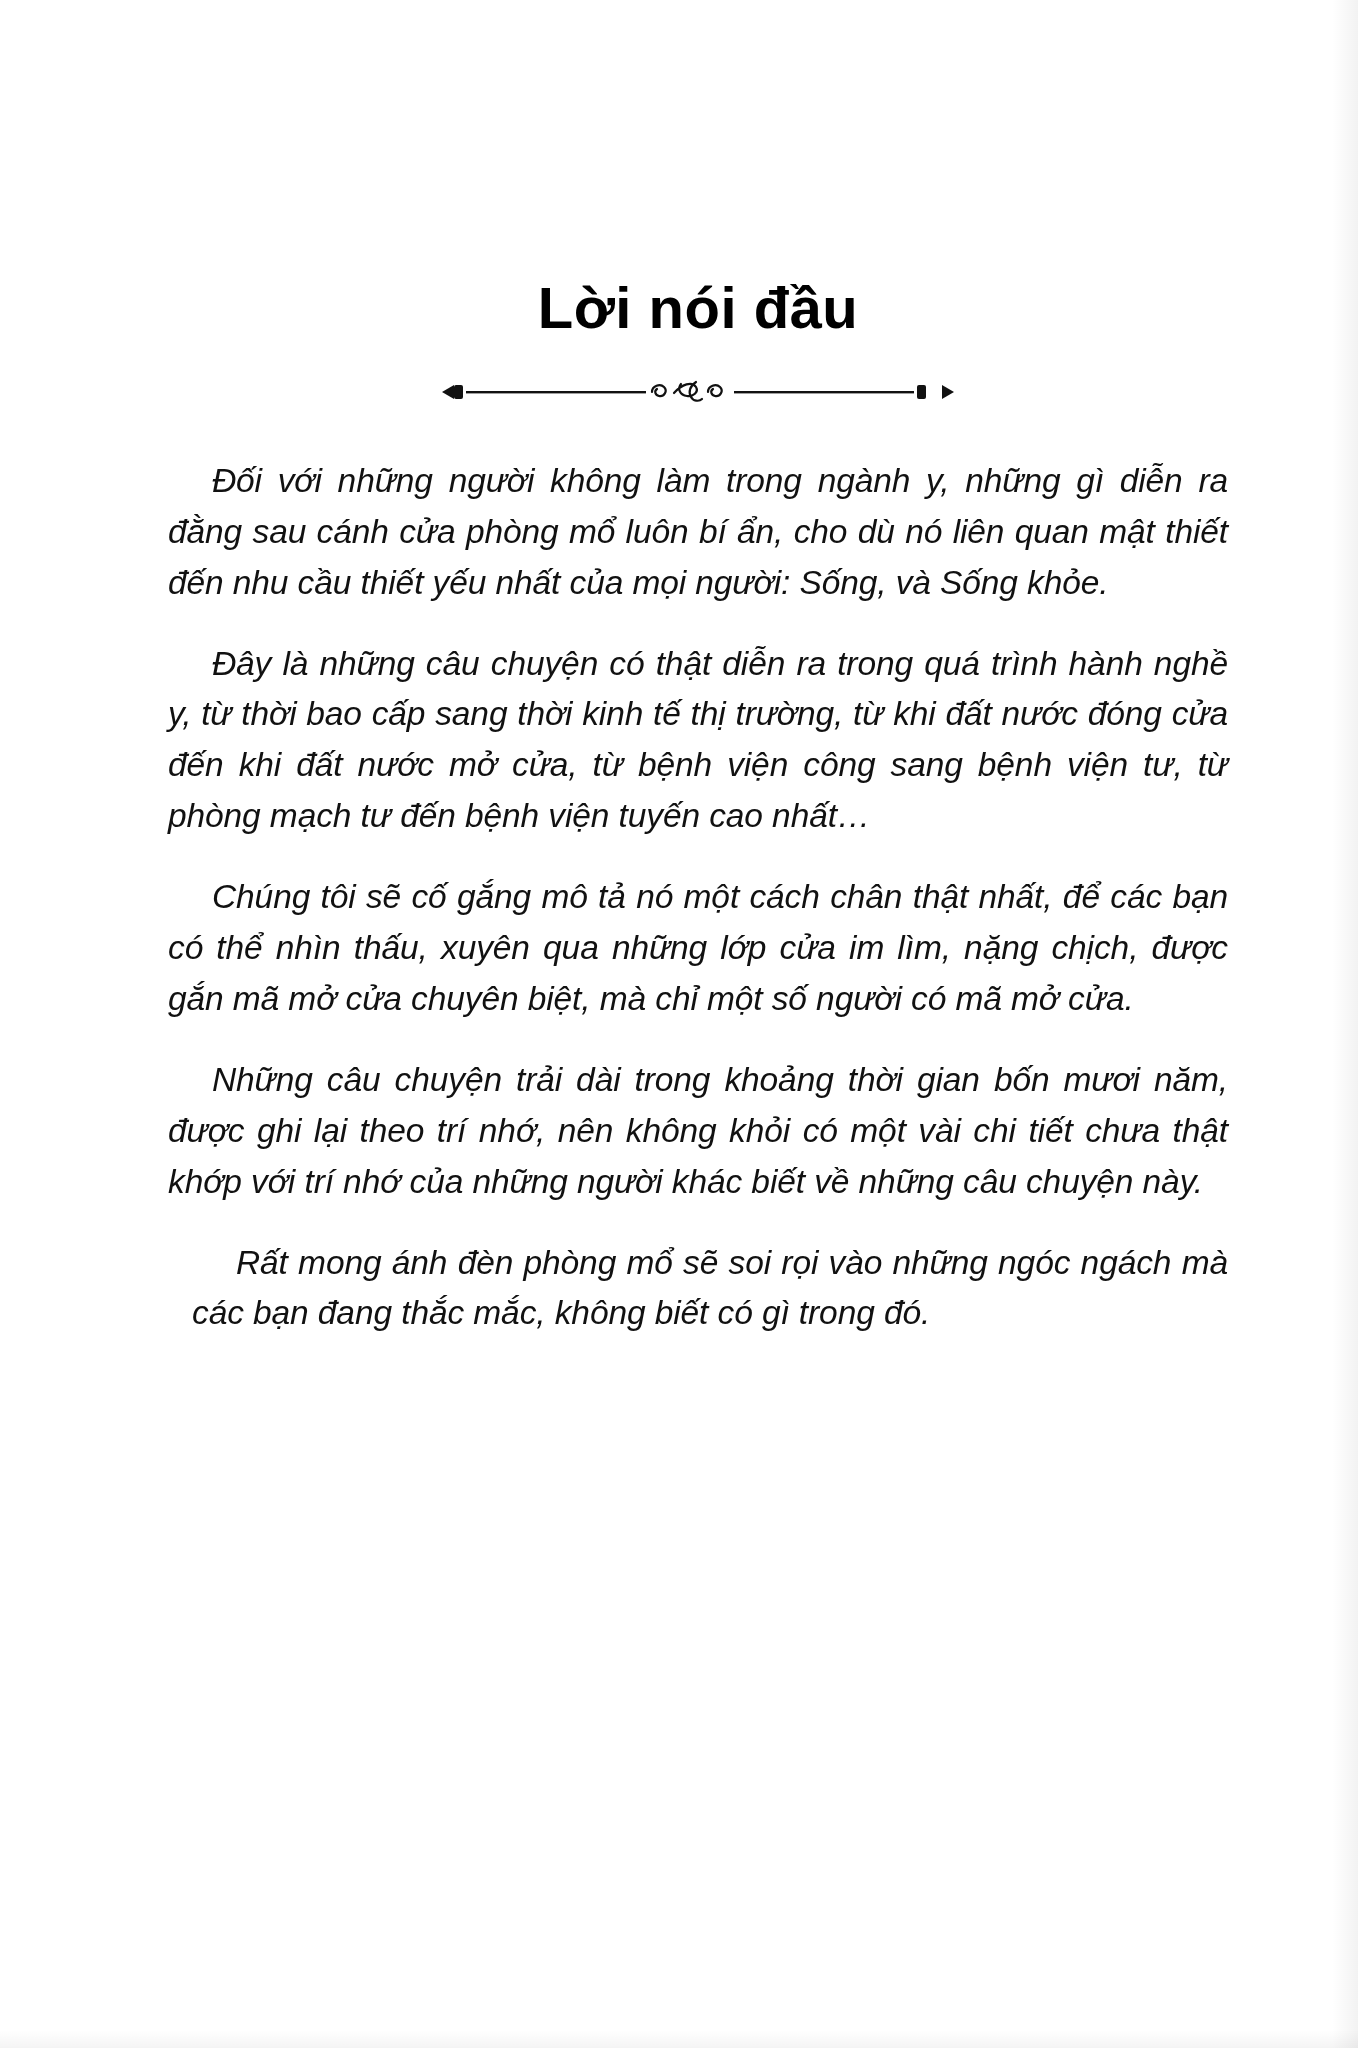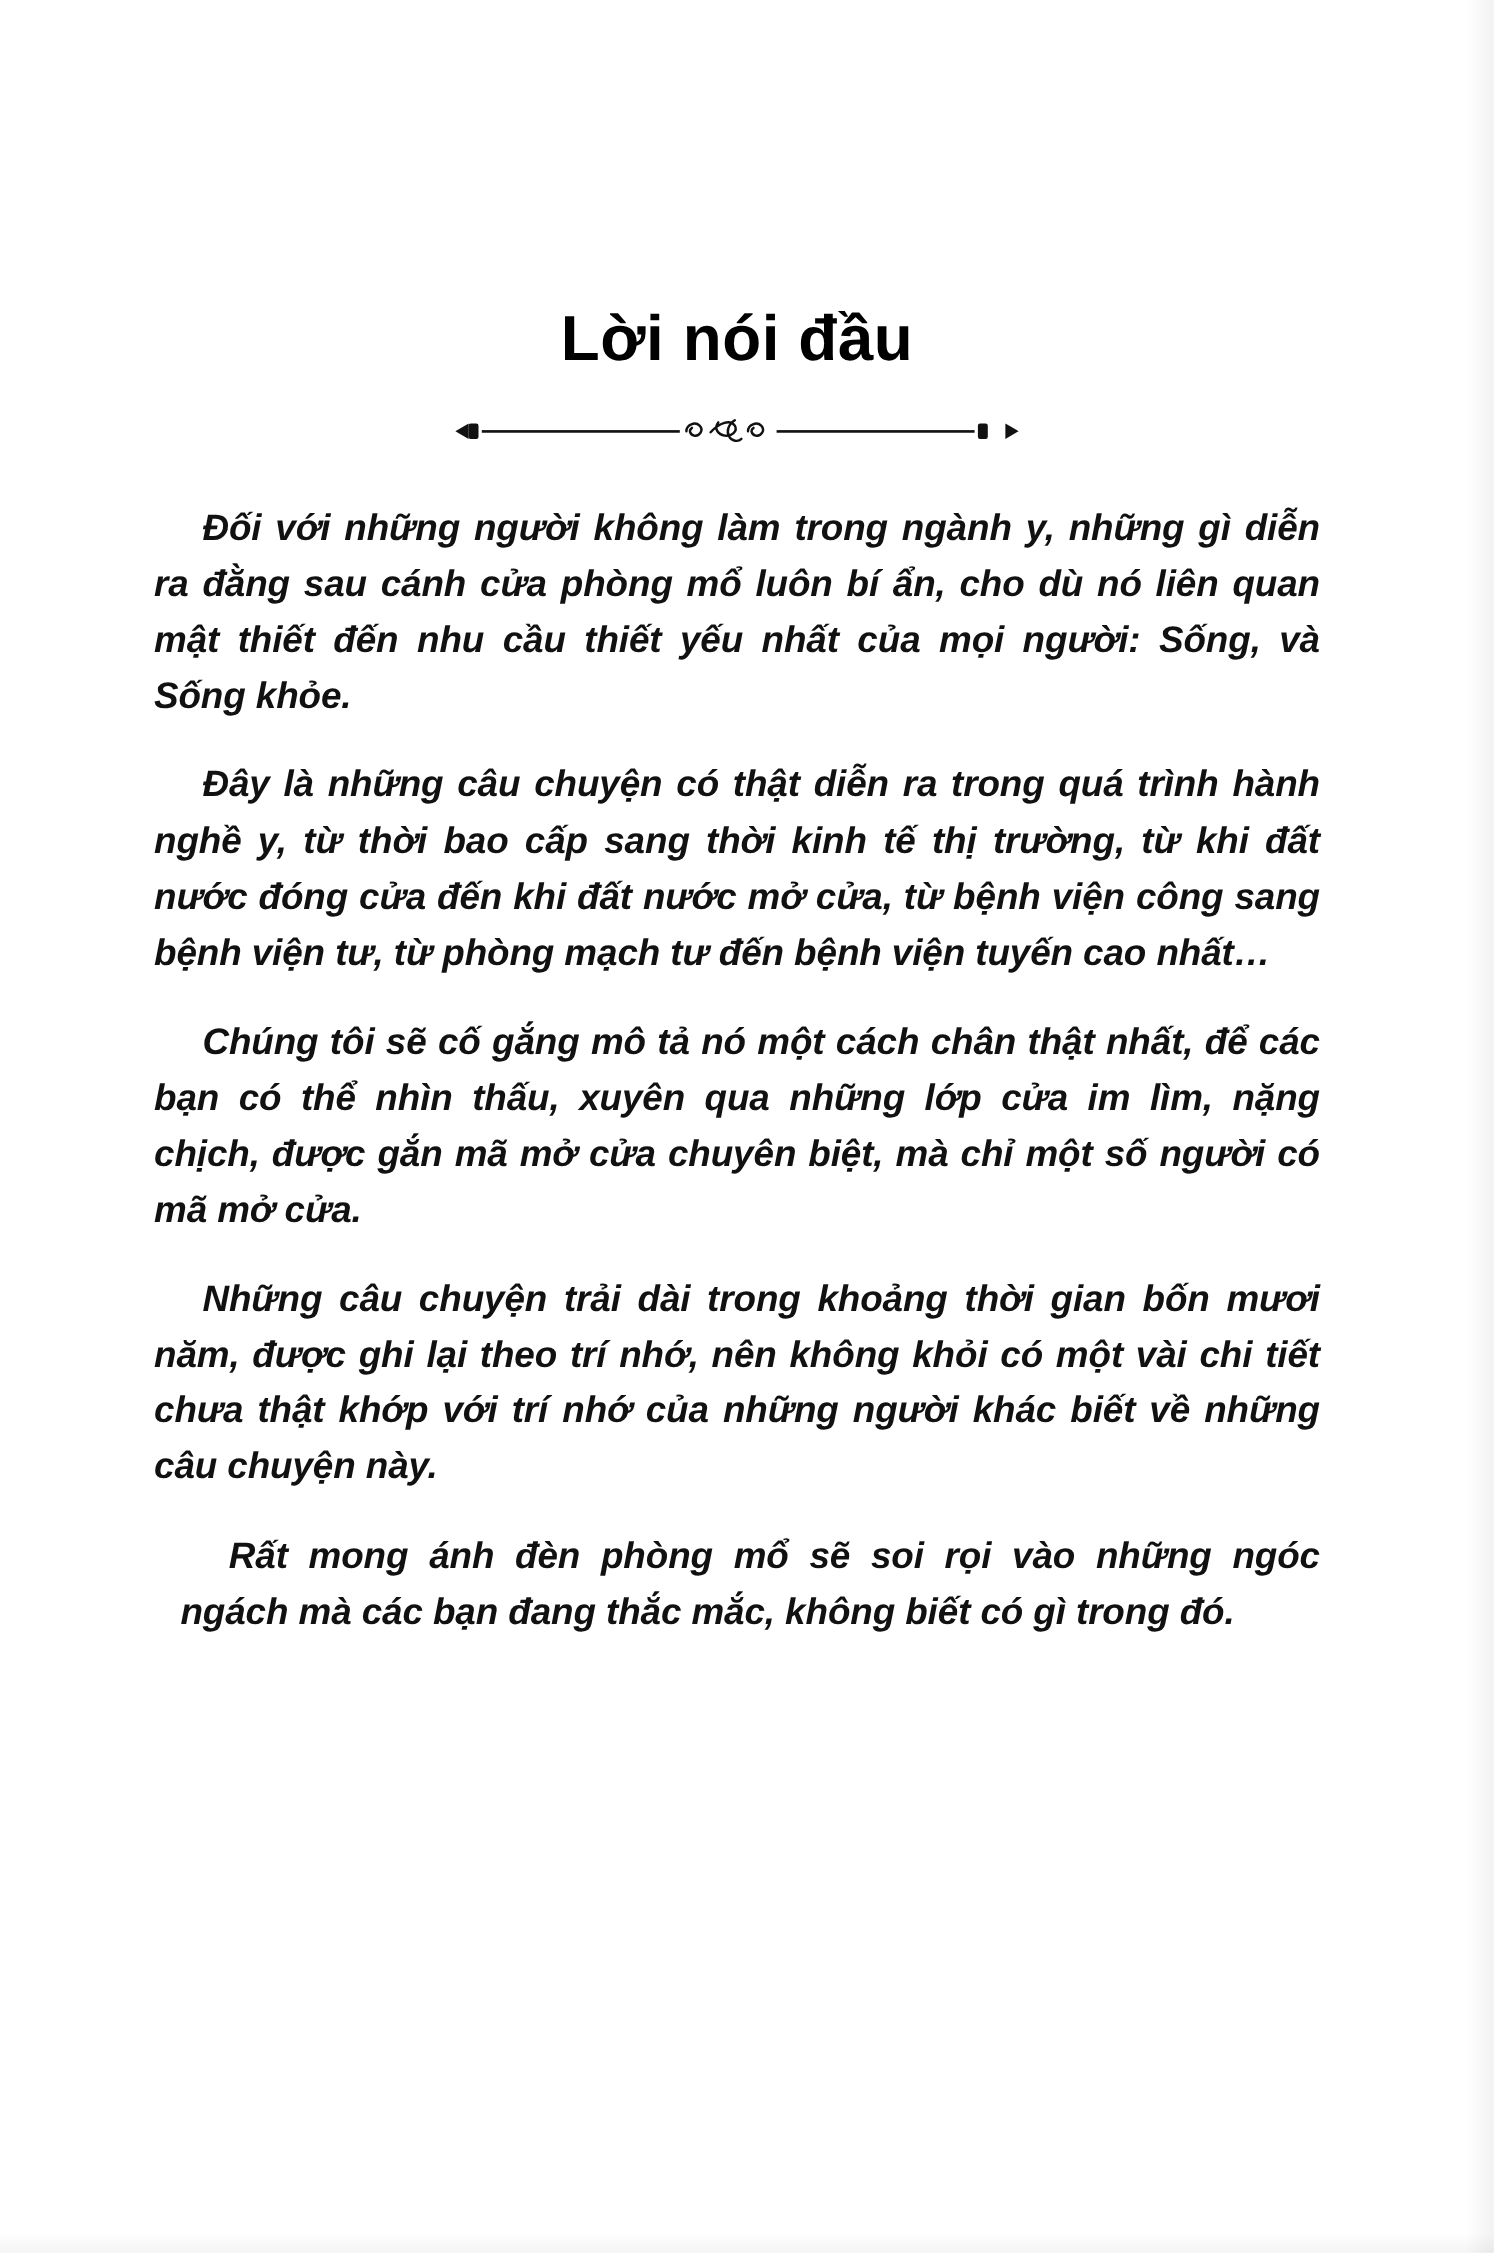--- a/index.html
+++ b/index.html
@@ -40,21 +40,21 @@
     bottom: 0;
     left: 0;
     width: 100%;
     height: 18px;
     background: linear-gradient(to bottom, rgba(255,255,255,0) 0%, rgba(0,0,0,0.045) 100%);
     pointer-events: none;
   }
 
   .content {
     position: absolute;
-    left: 140px;
+    left: 168px;
     top: 276px;
     width: 1060px;
   }
 
   .chapter-title {
     text-align: center;
     font-size: 58px;
     font-weight: 700;
     letter-spacing: 0.5px;
     line-height: 1.1;
@@ -67,21 +67,21 @@
     width: 520px;
     height: 40px;
     position: relative;
   }
   .ornament svg { display: block; width: 100%; height: 100%; }
 
   .body-text {
     font-size: 33.5px;
     line-height: 1.52;
     font-style: italic;
-    font-weight: 700;
+    font-weight: 400;
     text-align: justify;
     text-justify: inter-word;
     color: #111111;
     margin: 0 0 30px 0;
     text-indent: 44px;
     letter-spacing: -0.1px;
   }
   .body-text:last-child { margin-bottom: 0; margin-left: 24px; }
 </style>
 </head>

